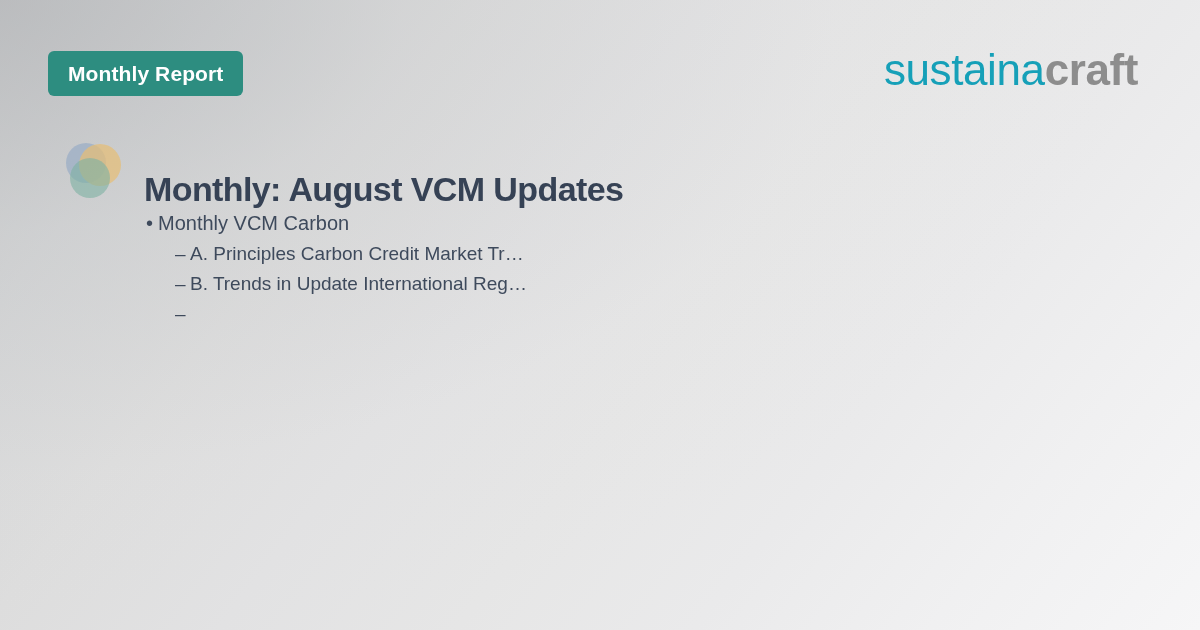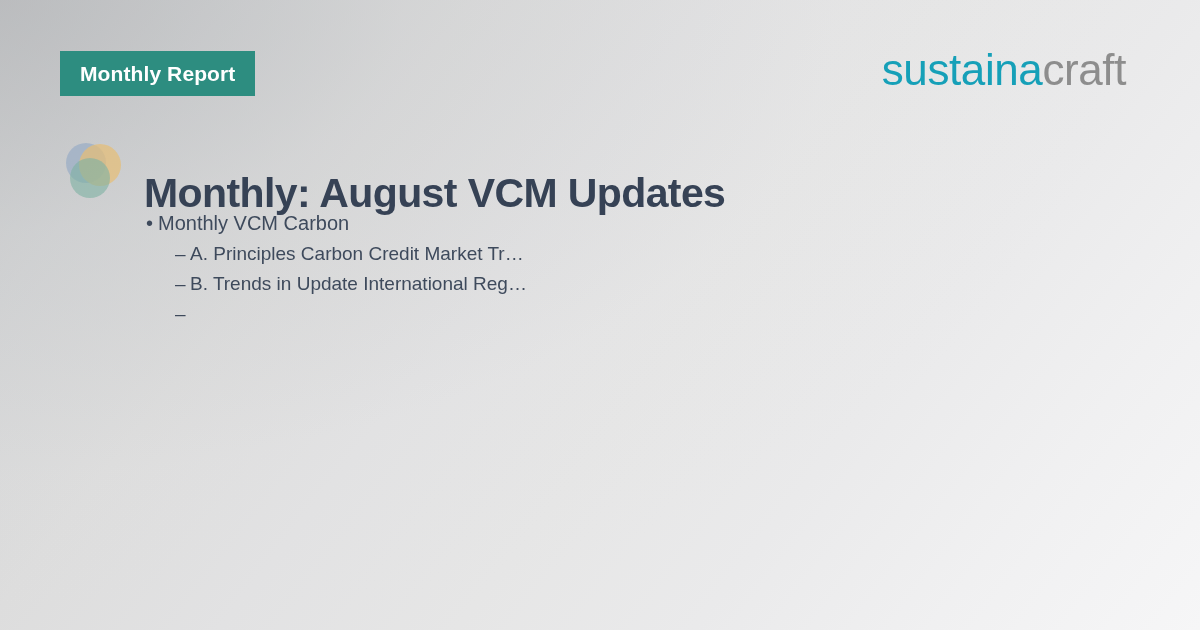--- a/index.html
+++ b/index.html
@@ -34,73 +34,73 @@
         #e6e6e6 56%,
         #eaeaeb 70%,
         #f0f0f1 84%,
         #f6f6f7 100%);
     overflow: hidden;
   }
 
   
   #badge {
     position: absolute;
-    left: 60px;
+    left: 48px;
     top: 51px;
     height: 45px;
     padding: 0 20px;
     display: flex;
     align-items: center;
     justify-content: center;
     background: #2d8d80;
-    border-radius: 0;
+    border-radius: 6px;
     box-sizing: border-box;
   }
   #badge .badge-label {
     color: #ffffff;
     font-size: 21px;
     font-weight: bold;
     letter-spacing: 0.1px;
     line-height: 1;
     white-space: nowrap;
   }
 
   
   #brand {
     position: absolute;
-    right: 74px;
+    right: 62px;
     top: 48px;
     display: flex;
     align-items: baseline;
     font-size: 44px;
     line-height: 1;
     letter-spacing: -0.4px;
     white-space: nowrap;
     text-align: right;
   }
   #brand .brand-primary { color: #16a0b8; }
-  #brand .brand-secondary { color: #8d8d8d; }
+  #brand .brand-secondary { color: #8d8d8d; font-weight: bold; }
 
   
   #logo-mark {
     position: absolute;
     left: 60px;
     top: 136px;
     width: 66px;
     height: 66px;
   }
   #logo-mark svg { display: block; width: 66px; height: 66px; }
 
   
   #title {
     position: absolute;
     left: 144px;
     top: 135px;
     width: 960px;
-    font-size: 41px;
+    font-size: 34px;
     font-weight: bold;
     color: #364255;
     letter-spacing: -0.6px;
     line-height: 62px;
     white-space: nowrap;
   }
 
   
   #outline {
     position: absolute;

